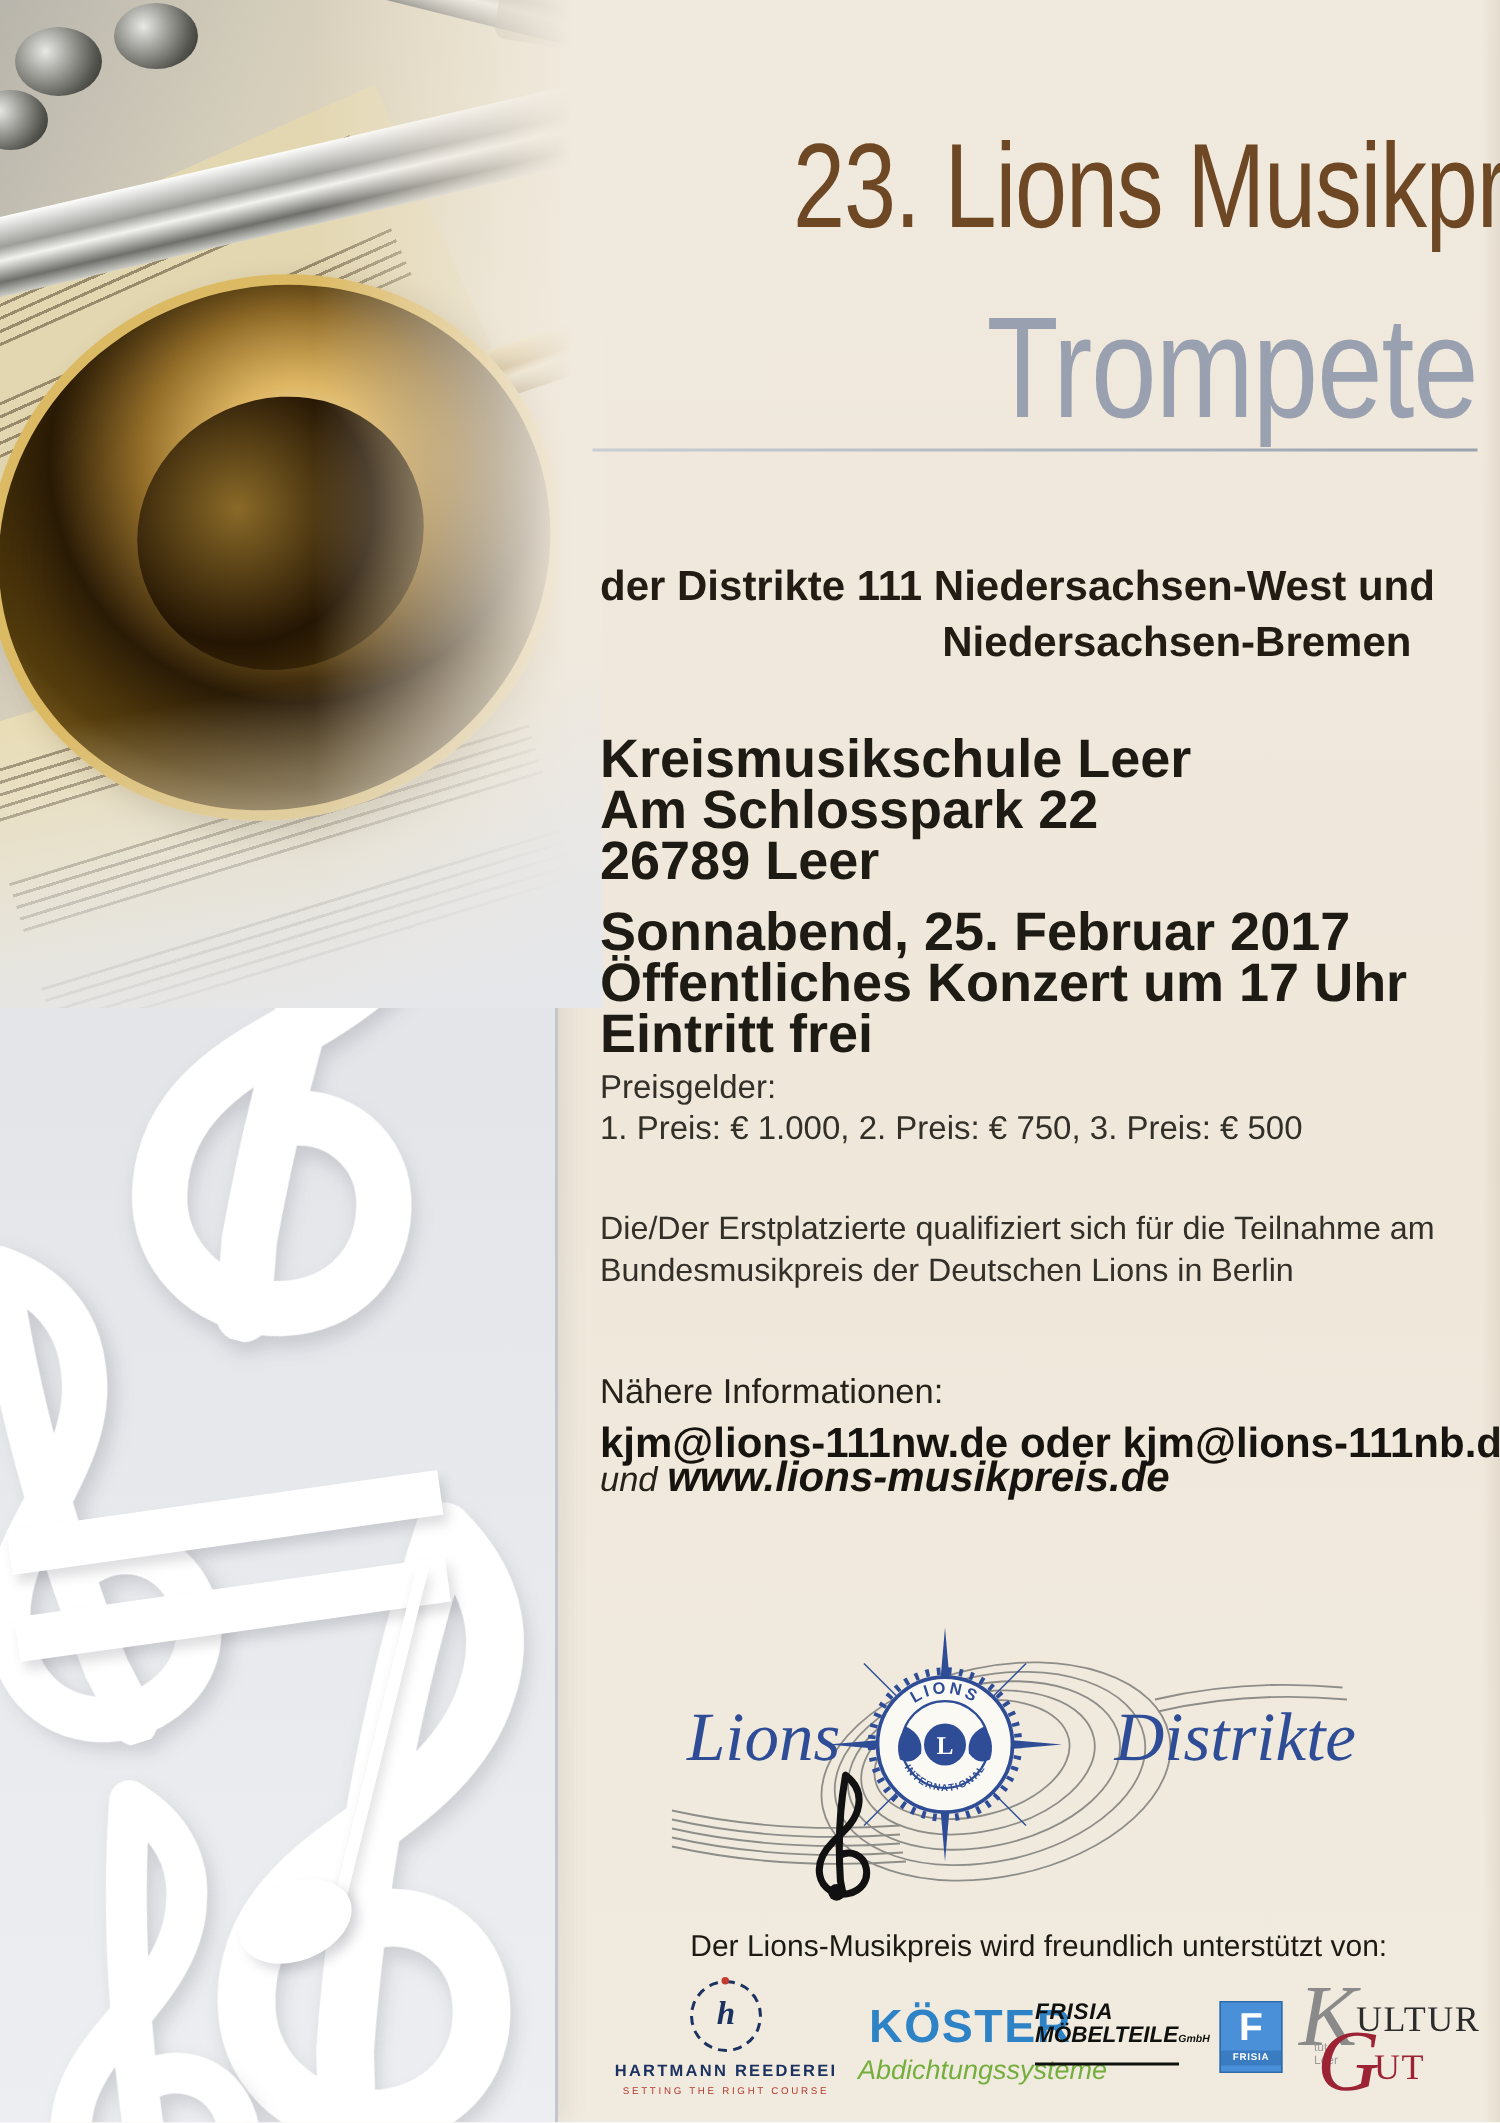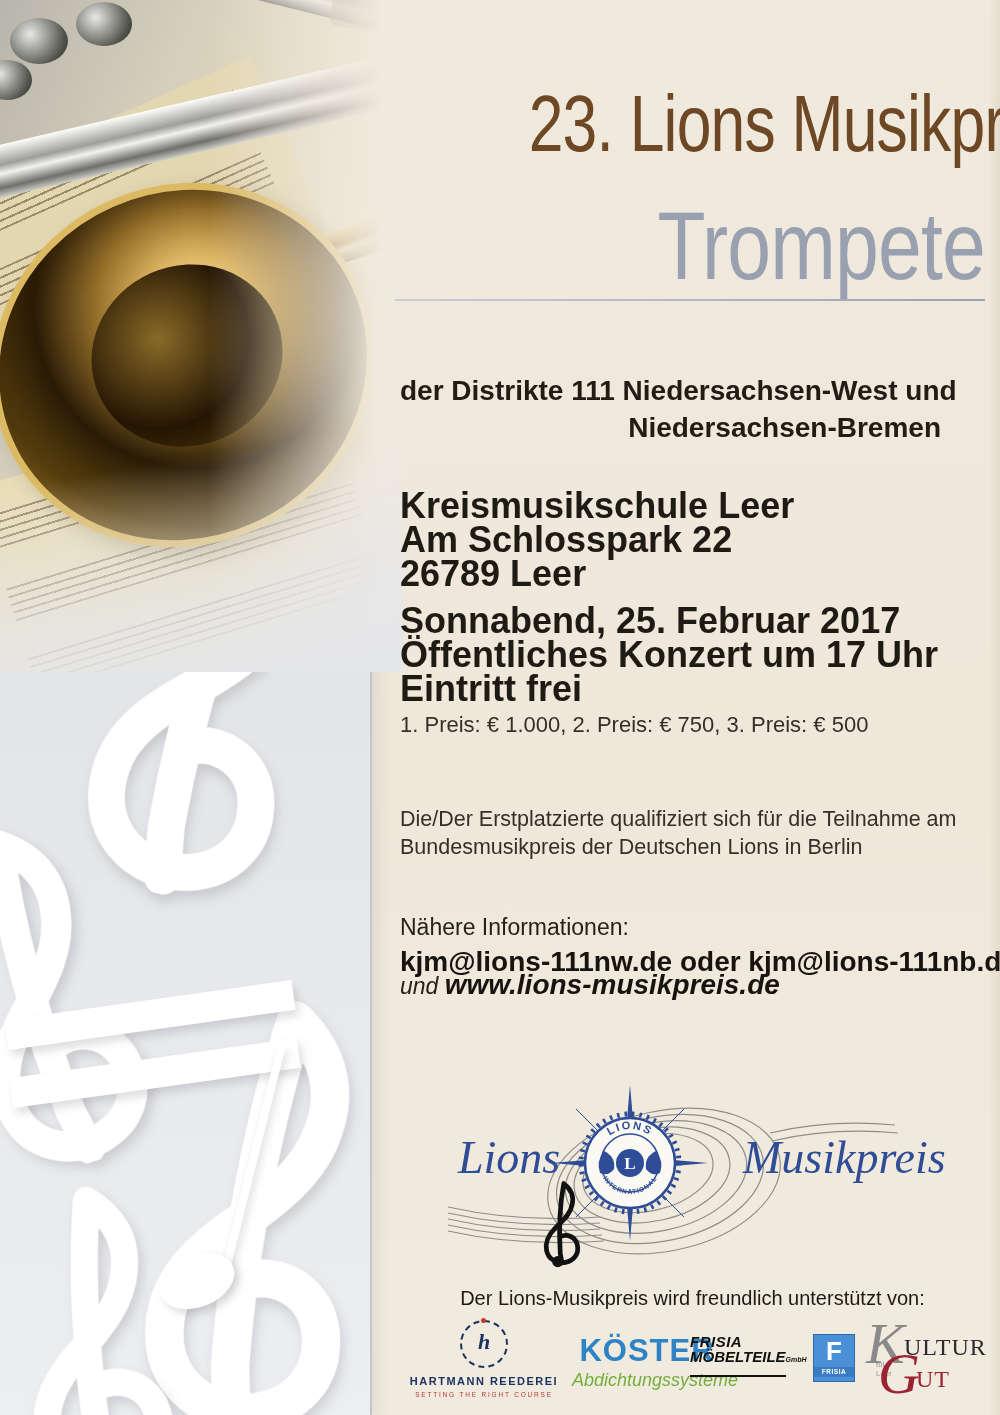--- a/index.html
+++ b/index.html
@@ -157,20 +157,21 @@
     <div>26789 Leer</div>
   </div>
 
   <div class="col abs blockbold event">
     <div>Sonnabend, 25. Februar 2017</div>
     <div>Öffentliches Konzert um 17 Uhr</div>
     <div>Eintritt frei</div>
   </div>
 
   <div class="col abs plain prizes">
+    <div>Preisgelder:</div>
     <div>1. Preis: € 1.000, 2. Preis: € 750, 3. Preis: € 500</div>
   </div>
 
   <div class="col abs info-h">Nähere Informationen:</div>
 
   <div class="col abs plain qual">
     <div>Die/Der Erstplatzierte qualifiziert sich für die Teilnahme am</div>
     <div>Bundesmusikpreis der Deutschen Lions in Berlin</div>
   </div>
   <div class="col abs emails nowrap">kjm@lions-111nw.de oder kjm@lions-111nb.de</div>
@@ -228,21 +229,21 @@
       <circle cx="78" cy="78" r="14" fill="#2e4d96"></circle>
       <text x="78" y="84" text-anchor="middle" font-family="Liberation Serif,serif" font-size="17" font-weight="bold" fill="#ffffff">L</text>
     </svg>
 
     <svg class="clef-black" width="48" height="92" viewBox="0 0 56 104">
       <path d="M30,6 C38,12 42,20 40,30 C38,42 28,50 20,58 C12,66 8,74 10,84 C12,94 22,100 32,98 C42,96 48,88 46,78 C44,68 34,64 26,68 M30,6 C26,28 24,58 26,88 L28,98" fill="none" stroke="#111111" stroke-width="5.5" stroke-linecap="round"></path>
       <circle cx="23" cy="97" r="6.5" fill="#111111"></circle>
     </svg>
 
     <div class="logoword lw-left">Lions</div>
-    <div class="logoword lw-right">Musikpreis</div>
+    <div class="logoword lw-right">Distrikte</div>
   </div>
 
   <div class="sup-h">Der Lions-Musikpreis wird freundlich unterstützt von:</div>
 
   <div class="hartmann">
     <div class="hart-circle">
       <div class="tick"></div>
       <div class="h">h</div>
     </div>
     <div class="hart-name">HARTMANN REEDEREI</div>

